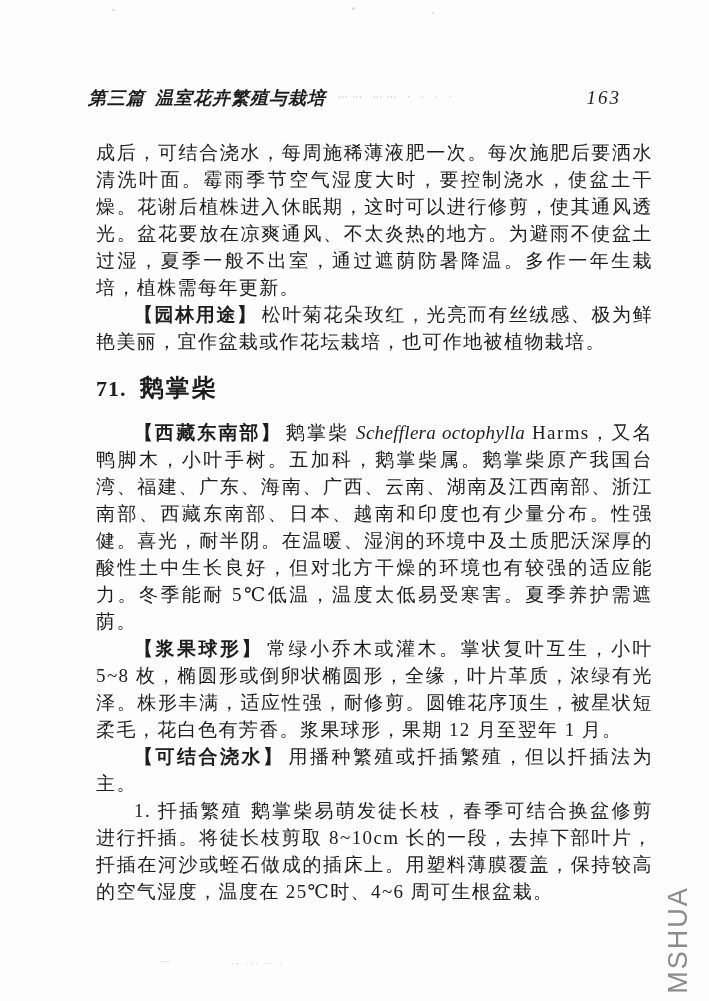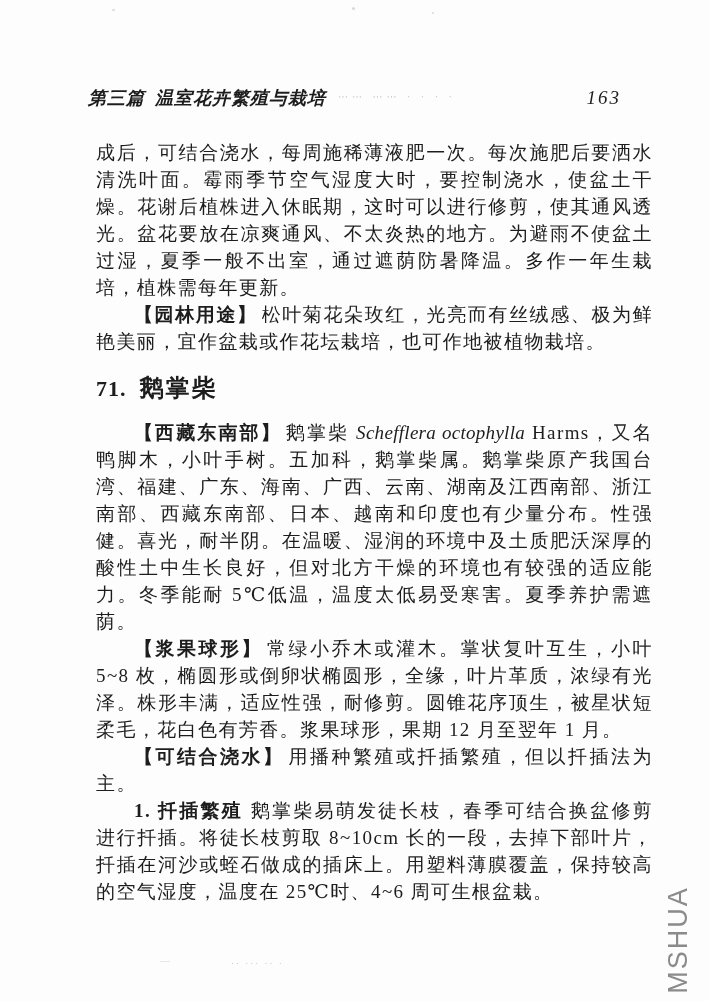--- a/index.html
+++ b/index.html
@@ -46,21 +46,21 @@
   
   .body-text{
     position:absolute;left:96px;top:139px;width:557px;
     font-size:19px;line-height:27px;letter-spacing:1.4px;
     text-align:justify;
   }
   .body-text p{margin:0;}
   .indent{text-indent:2em;}
   .bracket{font-weight:bold;margin-right:4px;}
   .latin{font-family:"Liberation Serif",serif;letter-spacing:0.3px;}
-  .method-label{font-weight:bold;margin-right:8px;}
+  .method-label{font-weight:normal;margin-right:8px;}
 
   
   .sec-heading{
     margin:16px 0 13px 0 !important;
     text-indent:0;
     font-weight:bold;
     font-size:24px;
     line-height:34px;
     letter-spacing:2px;
     font-family:"Liberation Sans","DejaVu Sans",sans-serif;

